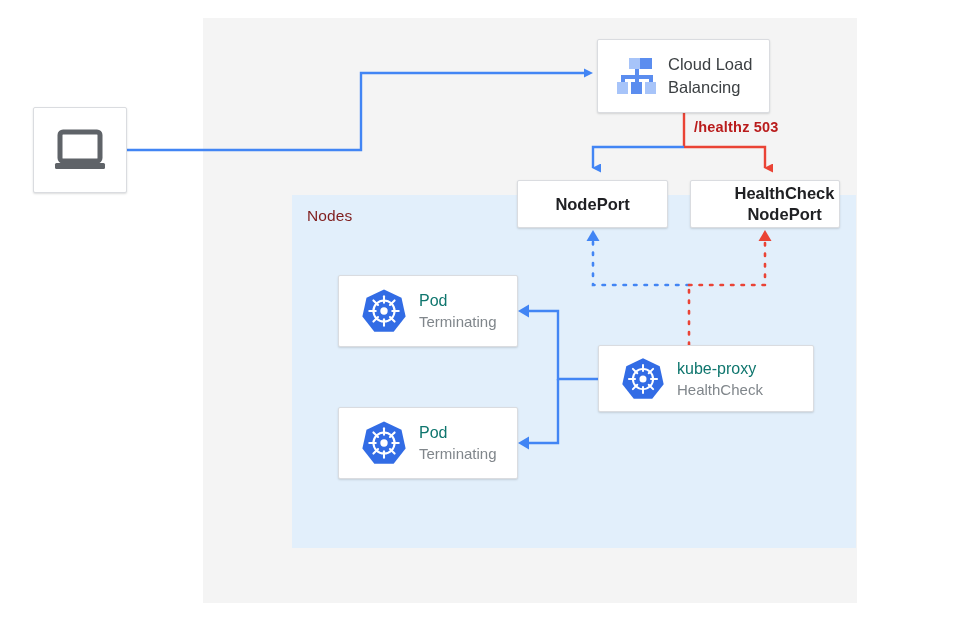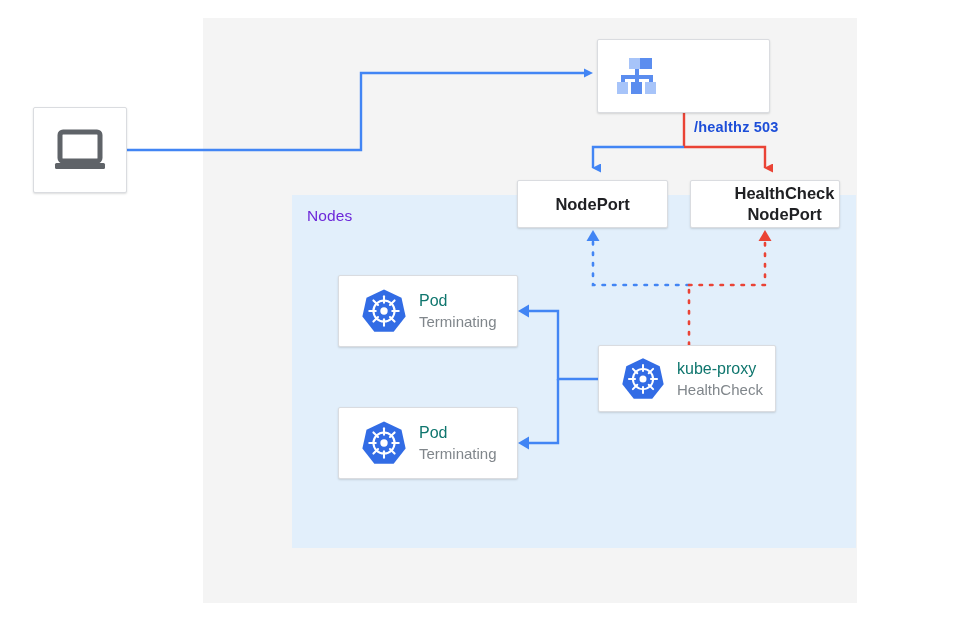--- a/index.html
+++ b/index.html
@@ -7,21 +7,21 @@
        font-family:"Liberation Sans","DejaVu Sans",sans-serif;}
 
   .canvas{position:absolute;left:0;top:0;width:965px;height:623px;}
 
   
   .panel-outer{position:absolute;left:203px;top:18px;width:654px;height:585px;
                background:#F4F4F4;}
   .panel-nodes{position:absolute;left:292px;top:195px;width:564px;height:353px;
                background:#E2EFFB;}
   .panel-nodes-label{position:absolute;left:307px;top:207px;
-               font-size:15.5px;color:#6d28d9;letter-spacing:.1px;}
+               font-size:15.5px;color:#7f1d1d;letter-spacing:.1px;}
 
   
   .card{position:absolute;background:#ffffff;border:1px solid #DADCE0;
         border-radius:2px;box-sizing:border-box;
         box-shadow:0 1px 2px rgba(60,64,67,.18);}
 
   .card-row{display:flex;align-items:center;height:100%;}
   .card-ico{flex:0 0 auto;display:flex;align-items:center;justify-content:center;}
   .card-txt{display:flex;flex-direction:column;justify-content:center;}
   .t-main{font-size:16px;color:#0f766e;line-height:21px;white-space:nowrap;}
@@ -37,26 +37,26 @@
   .card-hcnp{left:690px;top:180px;width:150px;height:48px;padding-left:39px;}
   .card-np .lbl,.card-hcnp .lbl{
         width:100%;height:100%;display:flex;align-items:center;
         justify-content:center;text-align:center;font-weight:bold;
         font-size:16.5px;color:#202124;line-height:21px;}
 
   .card-pod1{left:338px;top:275px;width:180px;height:72px;}
   .card-pod2{left:338px;top:407px;width:180px;height:72px;}
   .card-pod1 .card-ico,.card-pod2 .card-ico{width:70px;padding-left:10px;}
 
-  .card-kp{left:598px;top:345px;width:178px;height:67px;}
+  .card-kp{left:598px;top:345px;width:216px;height:67px;}
   .card-kp .card-ico{width:68px;padding-left:10px;}
 
   
   .healthz{position:absolute;left:694px;top:119px;font-size:14.5px;
-           font-weight:bold;color:#1d4ed8;letter-spacing:.2px;white-space:nowrap;}
+           font-weight:bold;color:#b91c1c;letter-spacing:.2px;white-space:nowrap;}
 
   svg.wires{position:absolute;left:0;top:0;width:965px;height:623px;
             overflow:visible;pointer-events:none;}
 </style>
 </head>
 <body>
 
 <div class="canvas">
 
   <div class="panel-outer"></div>
@@ -133,20 +133,24 @@
           <rect x="25" y="2" width="12" height="11" fill="#5B8DEF"></rect>
           <rect x="20" y="13" width="4" height="8" fill="#5B8DEF"></rect>
           <rect x="6" y="19" width="32" height="4" fill="#5B8DEF"></rect>
           <rect x="6" y="19" width="4" height="8" fill="#5B8DEF"></rect>
           <rect x="20" y="19" width="4" height="8" fill="#5B8DEF"></rect>
           <rect x="34" y="19" width="4" height="8" fill="#5B8DEF"></rect>
           <rect x="2" y="26" width="11" height="12" fill="#A7C4F9"></rect>
           <rect x="16" y="26" width="11" height="12" fill="#5B8DEF"></rect>
           <rect x="30" y="26" width="11" height="12" fill="#A7C4F9"></rect>
         </svg>
+      </span>
+      <span class="card-txt">
+        <span class="t-main">Cloud Load</span>
+        <span class="t-main">Balancing</span>
       </span>
     </div>
   </div>
 
   <div class="card card-np">
     <div class="lbl">NodePort</div>
   </div>
 
   <div class="card card-hcnp">
     <div class="lbl" style="flex-direction:column;">

